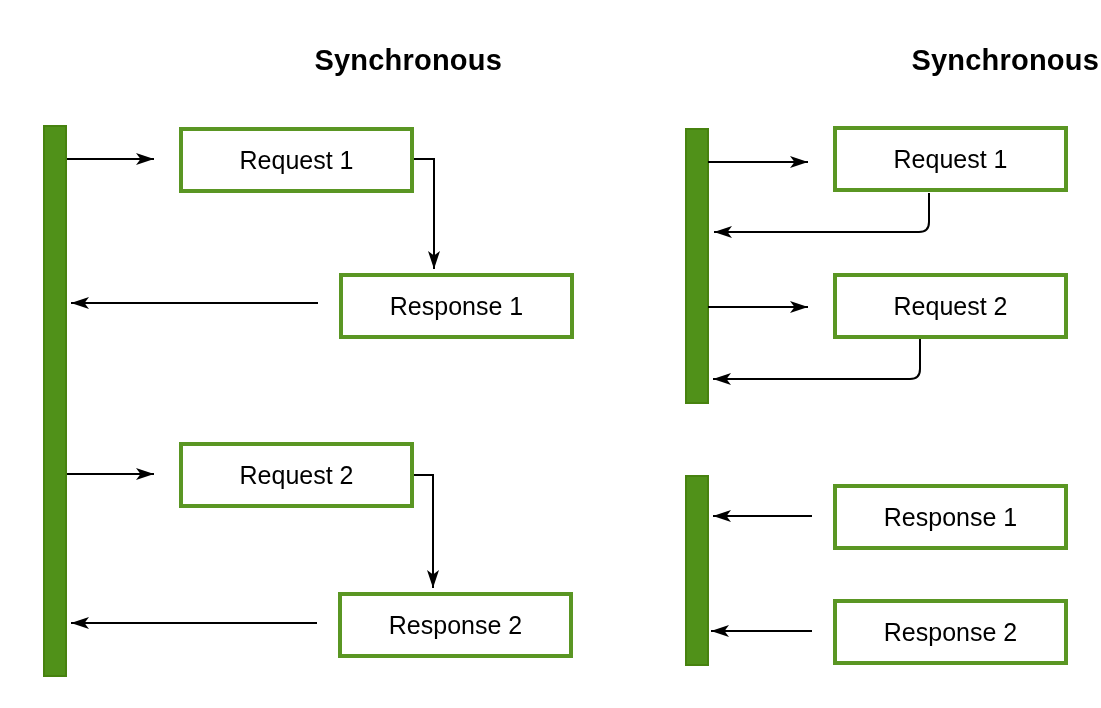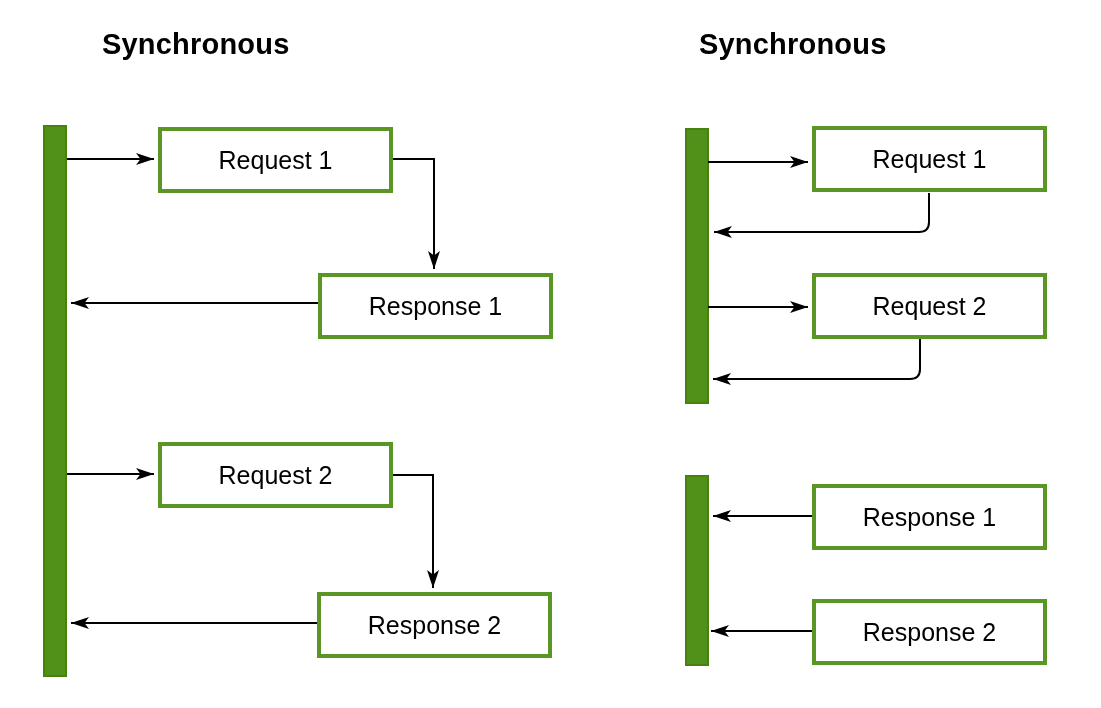--- a/index.html
+++ b/index.html
@@ -1,26 +1,26 @@
 <!DOCTYPE html>
 <html style="--node-border: #5a9623; --bar-fill: #509119; --bar-stroke: #47820f; --line: #000000; --background: #ffffff; --text: #000000;"><head>
 <meta charset="utf-8">
 <style>
   html,body{margin:0;padding:0;background:#fff;}
   body{font-family:"Liberation Sans", sans-serif;}
   .canvas{position:relative;width:1101px;height:708px;background:#ffffff;overflow:hidden;}
   .layer{position:absolute;left:0;top:0;width:1101px;height:708px;}
-  .title{position:absolute;top:28px;width:400px;text-align:left;
+  .title{position:absolute;top:44px;width:400px;text-align:right;
          font-size:29px;font-weight:bold;color:#000;letter-spacing:0.2px;}
   .title.sync{left:102px;}
   .title.async{left:699px;}
   .node{position:absolute;width:235px;height:66px;box-sizing:border-box;
         background:#ffffff;border:4px solid var(--node-border,#5a9623);
         display:flex;align-items:center;justify-content:center;
-        font-size:25px;color:#000;}
+        font-size:25px;color:#000;margin-left:21px;}
   .n-l-req1 {left:158px;top:127px;}
   .n-l-resp1{left:318px;top:273px;}
   .n-l-req2 {left:158px;top:442px;}
   .n-l-resp2{left:317px;top:592px;}
   .n-r-req1 {left:812px;top:126px;}
   .n-r-req2 {left:812px;top:273px;}
   .n-r-resp1{left:812px;top:484px;}
   .n-r-resp2{left:812px;top:599px;}
   .bar{fill:var(--bar-fill,#509119);stroke:var(--bar-stroke,#47820f);stroke-width:2;}
   .arrow{stroke:var(--line,#000);stroke-width:2;fill:none;}

